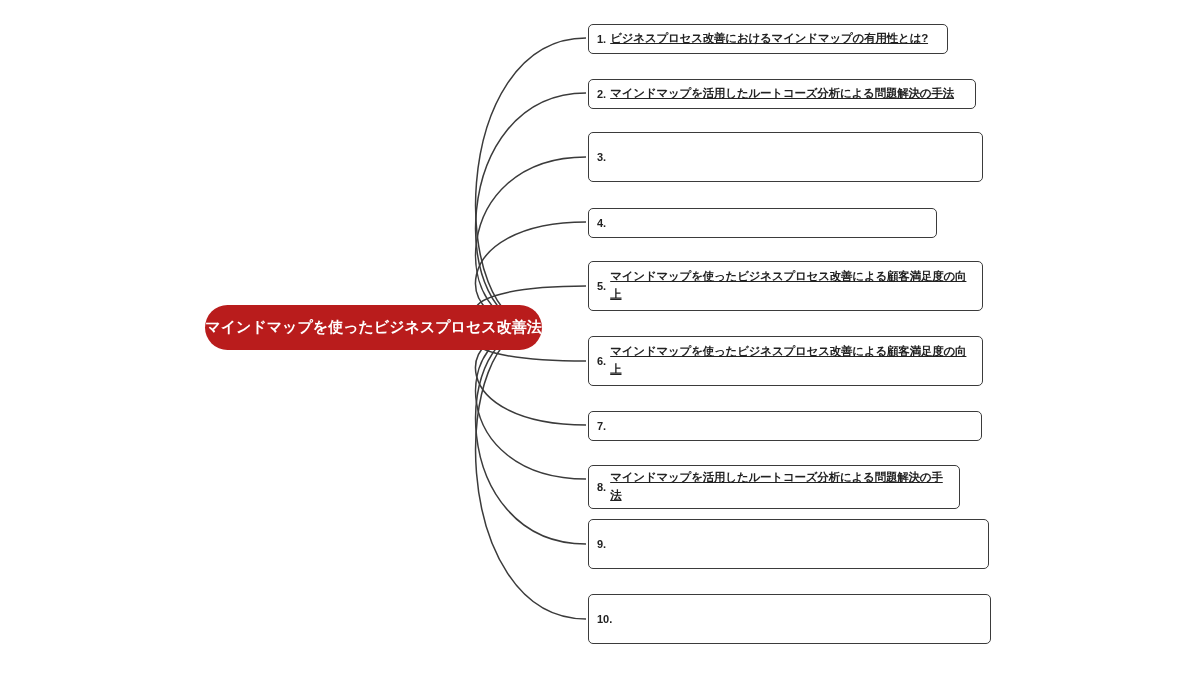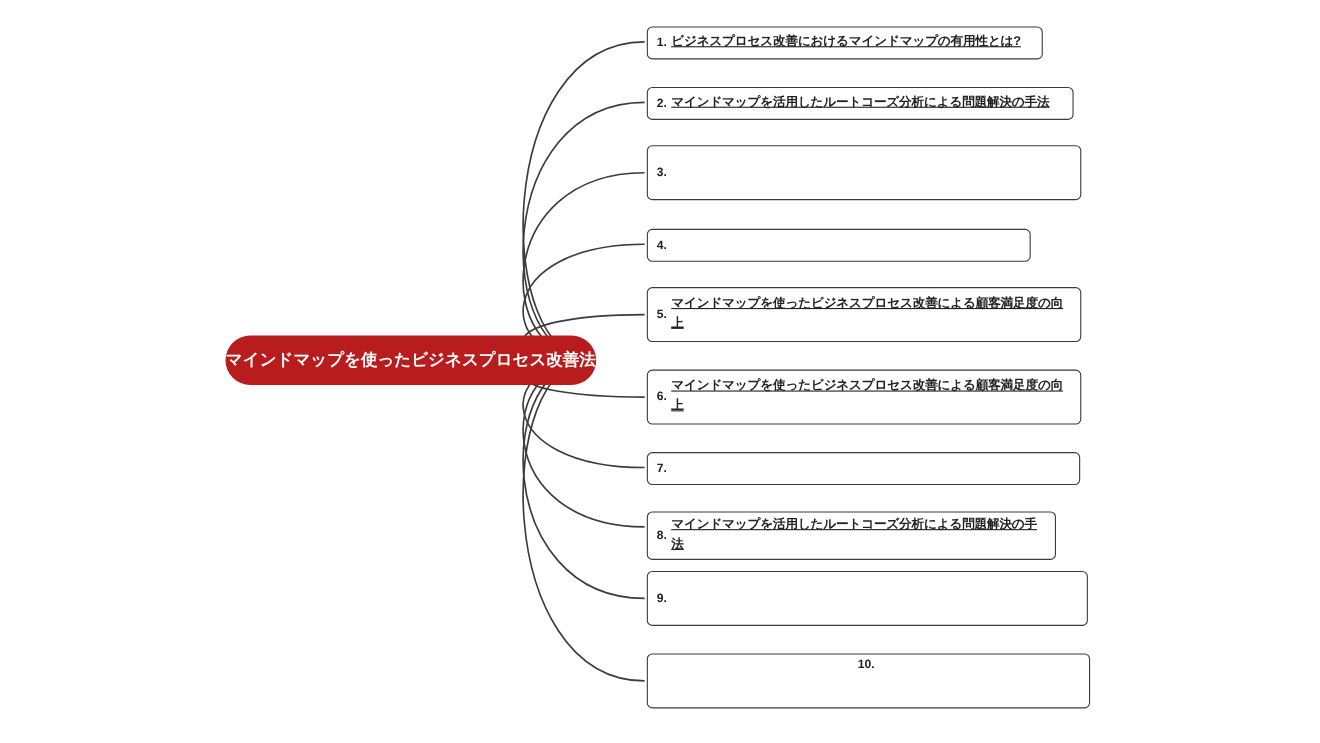--- a/index.html
+++ b/index.html
@@ -127,17 +127,17 @@
 
   <div class="branch-node h1" style="top:465px; width:372px;">
     <span class="num">8.</span>
     <span class="title">マインドマップを活用したルートコーズ分析による問題解決の手法</span>
   </div>
 
   <div class="branch-node h2" style="top:519px; width:401px;">
     <span class="num">9.</span>
   </div>
 
-  <div class="branch-node h2" style="top:594px; width:403px;flex-direction:column;">
+  <div class="branch-node h2" style="top:594px; width:403px;">
     <span class="num">10.</span>
   </div>
 
 </div>
 
 </body></html>

